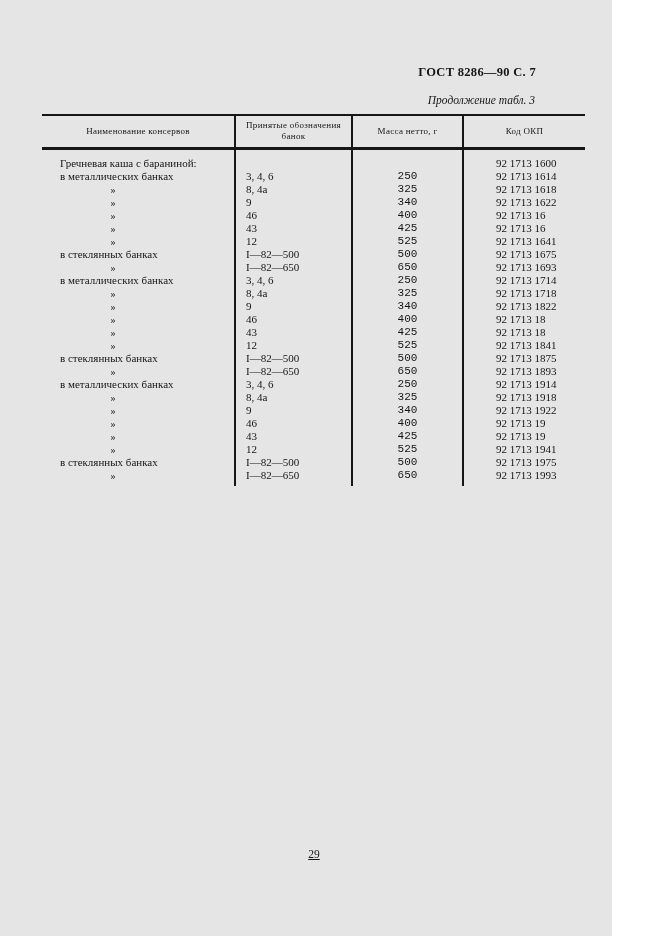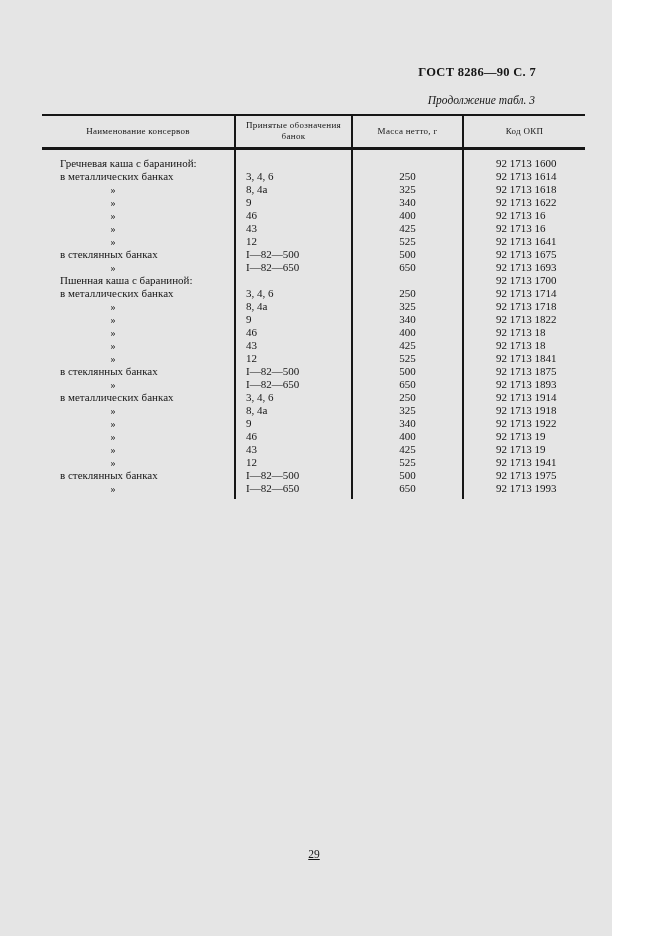--- a/index.html
+++ b/index.html
@@ -57,21 +57,21 @@
     vertical-align:top;
     white-space:nowrap;
     overflow:hidden;
     padding:0;
   }
   tbody tr:first-child td { padding-top:7px; height:20px; }
   tbody tr:last-child td { padding-bottom:4px; height:17px; }
   td.c0 { padding-left:18px; }
   td.c0.ditto { padding-left:0; padding-right:50px; text-align:center; font-size:10px; }
   td.c1 { padding-left:10px; }
-  td.c2 { text-align:center; }
+  td.c2 { text-align:center;font-family:Liberation Mono, monospace; }
   td.c3 { padding-left:32px; }
   .page-number {
     position:absolute;
     top:848px; left:299px;
     width:30px;
     text-align:center;
     font-size:11.5px;
     text-decoration:underline;
   }
 </style>
@@ -148,26 +148,20 @@
           <td class="c2">500</td>
           <td class="c3">92 1713 1675</td>
         </tr>
         <tr>
           <td class="c0 ditto">»</td>
           <td class="c1">I—82—650</td>
           <td class="c2">650</td>
           <td class="c3">92 1713 1693</td>
         </tr>
         <tr>
-          <td class="c0">Пшенная каша с бараниной:</td>
-          <td class="c1"></td>
-          <td class="c2"></td>
-          <td class="c3">92 1713 1700</td>
-        </tr>
-        <tr>
           <td class="c0">в металлических банках</td>
           <td class="c1">3, 4, 6</td>
           <td class="c2">250</td>
           <td class="c3">92 1713 1714</td>
         </tr>
         <tr>
           <td class="c0 ditto">»</td>
           <td class="c1">8, 4а</td>
           <td class="c2">325</td>
           <td class="c3">92 1713 1718</td>

